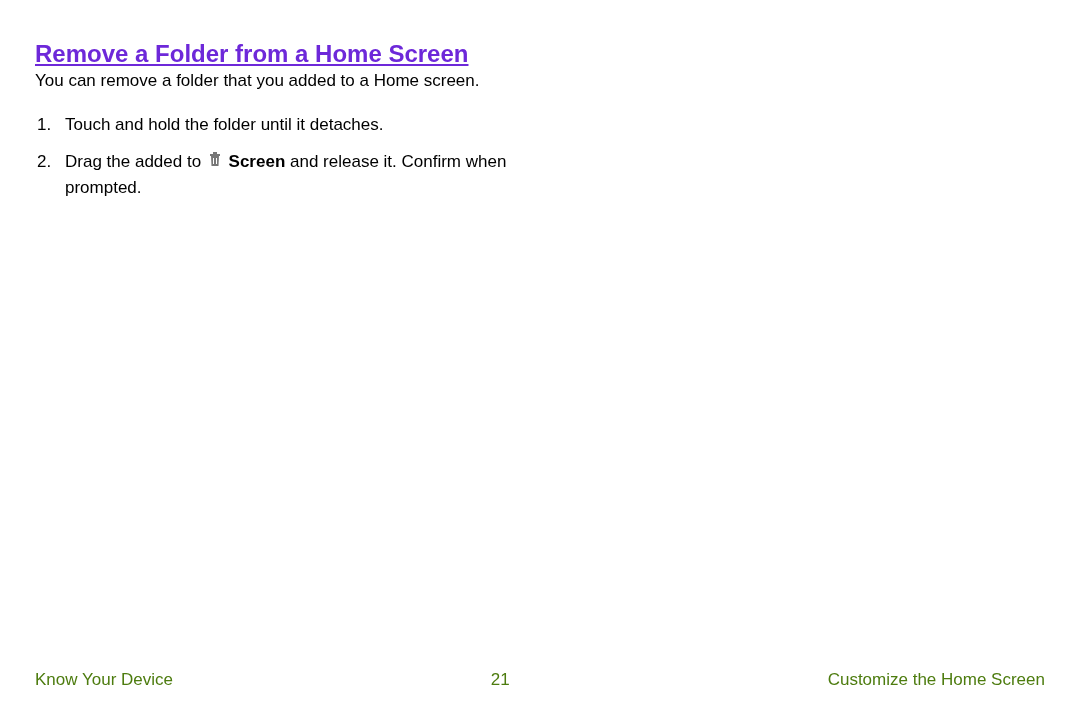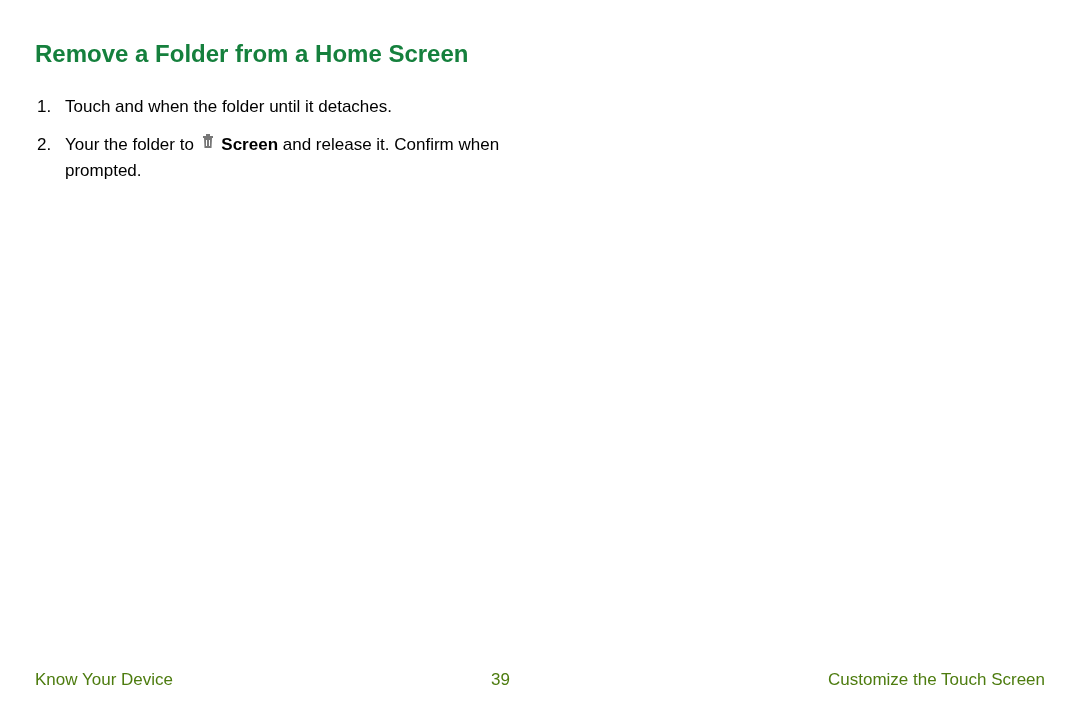--- a/index.html
+++ b/index.html
@@ -15,22 +15,23 @@
       color: #000000;
       position: relative;
       padding: 40px 35px;
     }
     .content {
       max-width: 500px;
     }
     .heading {
       font-size: 24px;
       font-weight: bold;
-      margin-bottom: 26px;
-      color: #15803d;
+      margin-bottom: 1px;
+      color: #6d28d9;
+      text-decoration: underline;
     }
     .description {
       font-size: 17px;
       line-height: 1.45;
       margin-bottom: 18px;
       color: #000;
     }
     .steps {
       list-style: none;
       counter-reset: step;
@@ -78,33 +79,34 @@
     }
     .footer-right {
       text-align: right;
     }
   </style>
 </head>
 <body>
 
 <div class="content">
   <h2 class="heading">Remove a Folder from a Home Screen</h2>
+  <p class="description">You can remove a folder that you added to a Home screen.</p>
   <ol class="steps">
     <li class="step-item">
-      <span>Touch and when the folder until it detaches.</span>
+      <span>Touch and hold the folder until it detaches.</span>
     </li>
     <li class="step-item">
-      <span>Your the folder to </span><span class="trash-icon"><svg width="14" height="16" viewBox="0 0 14 16">
+      <span>Drag the added to </span><span class="trash-icon"><svg width="14" height="16" viewBox="0 0 14 16">
             <rect x="2" y="3" width="10" height="2" fill="#777"></rect>
             <rect x="5" y="1" width="4" height="2" fill="#777"></rect>
             <path d="M3 5 L3.5 15 L10.5 15 L11 5 Z" fill="#777"></path>
             <rect x="5" y="7" width="1" height="6" fill="#fff"></rect>
             <rect x="8" y="7" width="1" height="6" fill="#fff"></rect>
           </svg></span> <span class="step-text-bold">Screen</span><span> and release it. Confirm when prompted.</span>
     </li>
   </ol>
 </div>
 
 <div class="footer">
   <div class="footer-left">Know Your Device</div>
-  <div class="footer-center">39</div>
-  <div class="footer-right">Customize the Touch Screen</div>
+  <div class="footer-center">21</div>
+  <div class="footer-right">Customize the Home Screen</div>
 </div>
 
 </body></html>

